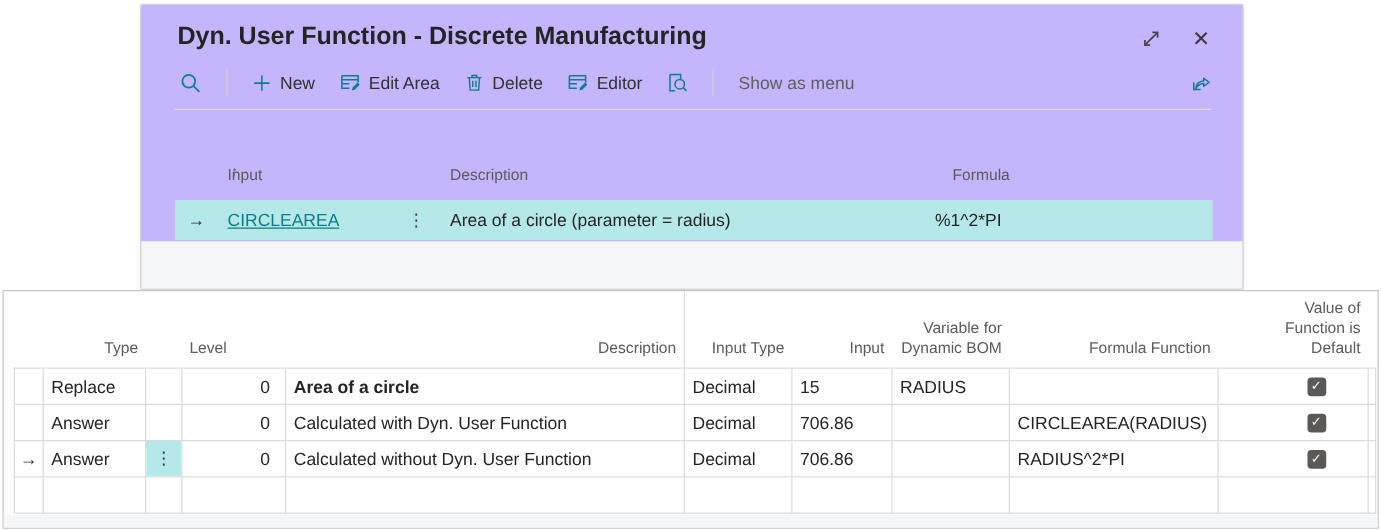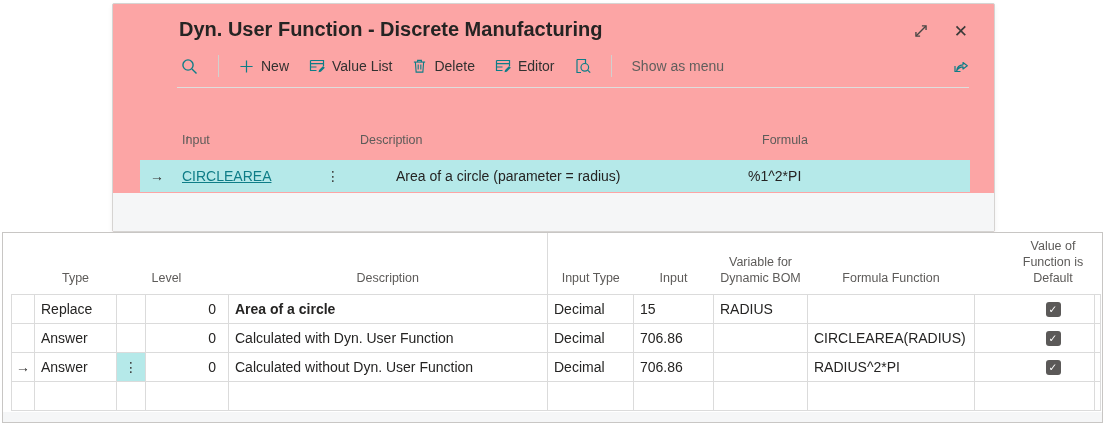--- a/index.html
+++ b/index.html
@@ -12,23 +12,22 @@
   *{box-sizing:border-box;}
   html,body{margin:0;padding:0;}
   body{
     width:1105px;height:425px;position:relative;overflow:hidden;
     background:#fff;font-family:"Liberation Sans","DejaVu Sans",sans-serif;color:var(--text);
   }
 
   
   .dialog{
     position:absolute;left:112px;top:3px;width:883px;height:229px;
-    background:#fca5a5;border:1px solid #d6d4d2;border-radius:2px;
+    background:#c4b5fd;border:1px solid #d6d4d2;border-radius:2px;
     box-shadow:0 2px 5px rgba(0,0,0,.06);
-    padding-left:37px;
   }
   .dialog-header{display:flex;align-items:flex-start;padding:14px 26px 0 29px;}
   .dialog-title{flex:1;margin:0;font-size:20px;font-weight:600;color:#252423;}
   .win-controls{display:flex;gap:24px;margin-top:4px;align-items:center;}
   .win-btn{background:none;border:none;padding:0;cursor:pointer;color:#484644;display:flex;align-items:center;}
   .close-glyph{font-size:17px;line-height:1;color:#3b3a39;}
 
   .toolbar{
     display:flex;align-items:center;height:32px;margin-top:9px;
     padding:0 25px 0 31px;gap:20px;font-size:14px;color:#323130;white-space:nowrap;
@@ -50,35 +49,35 @@
   .sort-arrow{font-size:11px;position:relative;top:-1px;margin-left:3px;}
 
   .fn-row{
     position:absolute;left:27px;top:156px;width:830px;height:32px;
     background:var(--cyan);font-size:14px;cursor:pointer;
   }
   .fn-row span,.fn-row a{position:absolute;top:0;line-height:32px;white-space:nowrap;}
   .fr-arrow{left:10px;color:#323130;}
   .fr-code{left:42px;color:var(--teal);text-decoration:underline;}
   .fr-menu{left:186px;color:#3b3a39;letter-spacing:0;cursor:pointer;}
-  .fr-desc{left:220px;margin-left:36px;}
+  .fr-desc{left:220px;}
   .fr-formula{left:608px;}
   .dialog-rest{position:absolute;left:0;right:0;top:189px;bottom:0;background:#f5f6f7;}
 
   
   .panel{
     position:absolute;left:2px;top:232px;width:1101px;height:191px;
     border:1px solid #c8c6c4;background:#fff;
   }
   .lines-table{
     position:absolute;left:8px;top:0;width:1089px;
     border-collapse:collapse;table-layout:fixed;
   }
   .lines-table th{
-    height:61px;vertical-align:bottom;padding:0 6px 7px;text-align:center;
+    height:61px;vertical-align:bottom;padding:0 6px 7px;text-align:right;
     font-size:12.5px;font-weight:400;color:var(--muted);line-height:1.3;
   }
   .lines-table th.freeze,.lines-table td.freeze{border-left:1px solid var(--grid);}
   .lines-table th.num{text-align:left;padding-right:12px;}
   .lines-table th.chkh{padding-left:43px;}
   .lines-table td{
     height:29px;border:1px solid var(--grid);padding:0 6px;
     font-size:14px;color:var(--text);vertical-align:middle;overflow:hidden;white-space:nowrap;
   }
   td.level{text-align:right;padding-right:12px;}
@@ -136,21 +135,21 @@
 
     <button class="tb-btn">
       <span class="teal-icon">
         <svg width="16" height="16" viewBox="0 0 16 16" fill="none" stroke="currentColor" stroke-width="1.2">
           <path d="M1.5 2.5h13v5.5"></path>
             <path d="M1.5 2.5v10h6"></path>
             <path d="M1.5 5.7h13M1.5 9h6"></path>
           <path d="M9.5 14.3l.6-2.3 4-4 1.7 1.7-4 4z" fill="currentColor" stroke="none"></path>
         </svg>
       </span>
-      <span>Value List</span>
+      <span>Edit Area</span>
     </button>
 
     <button class="tb-btn">
       <span class="teal-icon">
         <svg width="15" height="16" viewBox="0 0 16 16" fill="none" stroke="currentColor" stroke-width="1.2">
           <path d="M2 3.8h12"></path>
             <path d="M6 3.8V2h4v1.8"></path>
             <path d="M3.6 3.8l.8 10.7h7.2l.8-10.7"></path>
           <path d="M6.6 6.4v5.4M9.4 6.4v5.4"></path>
         </svg>

